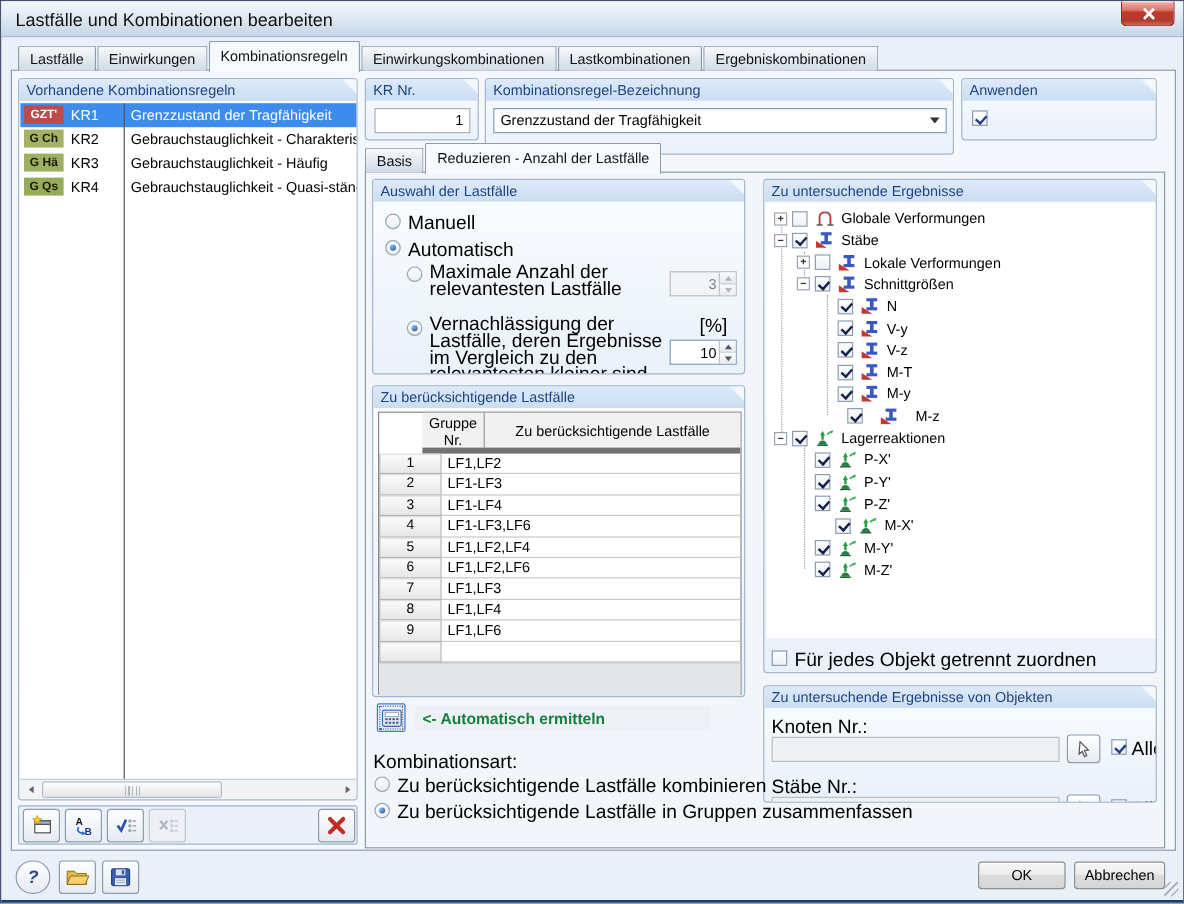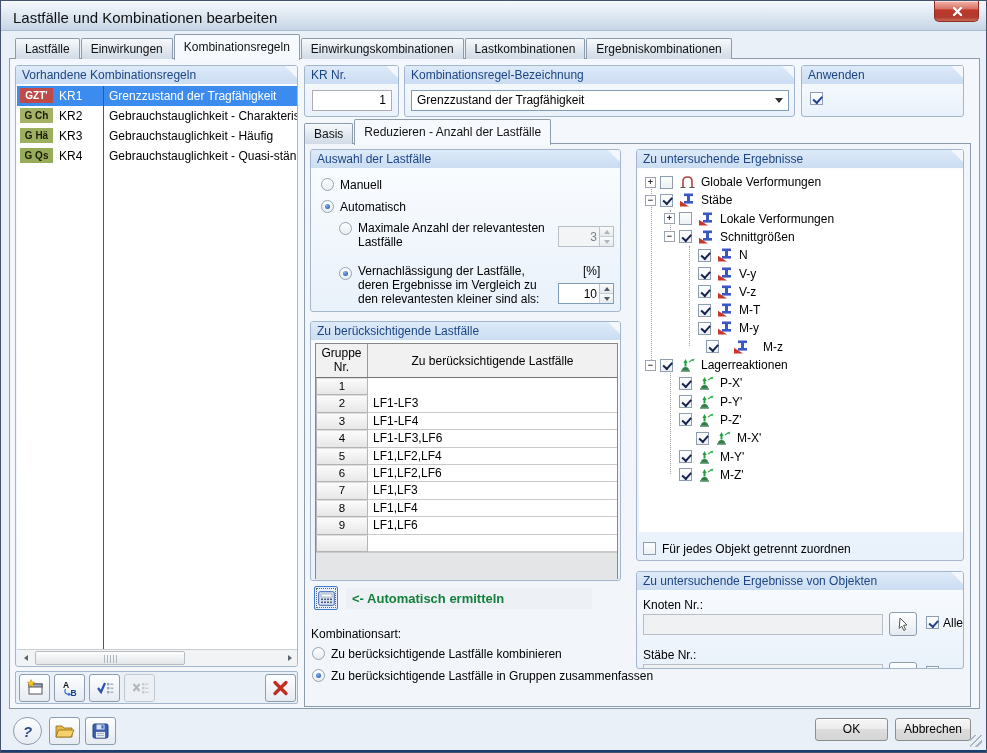--- a/index.html
+++ b/index.html
@@ -98,21 +98,21 @@
   
   .cb { position:relative; width:13px; height:13px; border:1px solid #8E9DAF;
     background:linear-gradient(#FCFDFE,#EDF1F5); display:inline-block; cursor:pointer; }
   .cb.checked::after { content:""; position:absolute; left:2px; top:2.5px; width:7px; height:3.5px;
     border-left:2px solid #21428C; border-bottom:2px solid #21428C; transform:rotate(-48deg); }
   .cb.dark.checked::after { border-color:#17214D; }
   .radio { position:relative; width:13px; height:13px; border:1px solid #94A3B4; border-radius:50%;
     background:linear-gradient(#FDFEFF,#E9EEF3); display:inline-block; cursor:pointer; }
   .radio.sel::after { content:""; position:absolute; left:2.8px; top:2.8px; width:5.4px; height:5.4px;
     border-radius:50%; background:radial-gradient(circle at 35% 30%, #7FB2F0, #1D4E9E); }
-  .lbl { position:absolute; font-size:12px; color:#000; }
+  .lbl { position:absolute; font-size:16px; color:#000; }
   
   .subtabstrip { position:absolute; left:303px; top:120px; height:23px; display:flex; align-items:flex-end; z-index:5; }
   .subpage {
     position:absolute; left:303px; top:142px; width:667px; height:564px;
     border:1px solid #8C9CAC; background:#F2F6FB;
   }
   
   .spinner { position:absolute; height:21px; border:1px solid #7F9DB9; background:#fff; }
   .spinner .sp-val { position:absolute; right:16px; top:3px; font-size:12px; }
   .spinner .sp-btns { position:absolute; right:0; top:0; width:14px; height:100%;
@@ -121,21 +121,21 @@
     background:linear-gradient(#FAFBFC,#E6EBF0); }
   .sp-btn + .sp-btn { border-top:1px solid #C4CED8; }
   .sp-up { width:0;height:0;border-left:3.5px solid transparent;border-right:3.5px solid transparent;border-bottom:4px solid #4A5A6A; }
   .sp-down { width:0;height:0;border-left:3.5px solid transparent;border-right:3.5px solid transparent;border-top:4px solid #4A5A6A; }
   .spinner.disabled { border-color:#B9BFC6; background:#F2F4F5; }
   .spinner.disabled .sp-val { color:#7A848E; }
   .spinner.disabled .sp-up { border-bottom-color:#AEB6BE; }
   .spinner.disabled .sp-down { border-top-color:#AEB6BE; }
   
   .gtable { position:absolute; left:4px; top:21px; width:303px; height:236px; border:1px solid #888; background:#fff; font-size:12px; }
-  .gt-head { display:flex; height:34px; background:#F1F1F1; border-bottom:1px solid #737373; }
+  .gt-head { display:flex; height:34px; background:#F1F1F1; border-bottom:5px solid #737373;margin-left:36px; }
   .gt-h1 { width:52px; border-right:1px solid #999; text-align:center; padding-top:2px; line-height:14px; }
   .gt-h2 { flex:1; display:flex; align-items:center; justify-content:center; }
   .trow { display:flex; height:17.4px; }
   .tnum { width:52px; text-align:center; font-size:11.5px; line-height:15px;
     background:linear-gradient(#FBFBFB,#E7E7E7); border:1px solid #B4B4B4; border-top-color:#DDD; }
   .tval { flex:1; border-bottom:1px solid #C9C9C9; padding:1px 0 0 5px; white-space:nowrap; }
   .gt-filler { height:28px; background:#E3E5E7; border-top:1px solid #C9C9C9; }
   
   #tree-area { position:absolute; left:2px; top:20px; width:324px; height:362px; background:#fff; overflow:hidden; }
   .tree-row { position:absolute; height:18px; display:flex; align-items:center; font-size:12px; white-space:nowrap; }
@@ -295,21 +295,21 @@
         </span>
       </div>
     </div>
 
   <div class="panel" style="left:303px; top:64px; width:95px; height:52px;">
     <div class="fold"></div>
     <div class="panel-h">KR Nr.</div>
     <div class="field-input" style="left:7px; top:24px; width:80px; height:21px; text-align:right;">1</div>
   </div>
 
-  <div class="panel" style="left:403px; top:64px; width:391px; height:52px;">
+  <div class="panel" style="left:403px; top:64px; width:391px; height:64px;">
     <div class="fold"></div>
     <div class="panel-h">Kombinationsregel-Bezeichnung</div>
     <div class="combo" style="left:6px; top:24px; width:378px; height:21px;">
       <span class="combo-val">Grenzzustand der Tragfähigkeit</span>
       <span class="combo-arrow"></span>
     </div>
   </div>
 
   <div class="panel" style="left:800px; top:64px; width:163px; height:52px;">
     <div class="fold"></div>
@@ -366,20 +366,21 @@
       <div class="gt-head">
         <div class="gt-h1">
           <div>Gruppe</div>
           <div>Nr.</div>
         </div>
         <div class="gt-h2">Zu berücksichtigende Lastfälle</div>
       </div>
       <div id="gruppen-rows">
           <div class="trow">
             <div class="tnum">1</div>
+            <div class="tval">LF1,LF2</div>
           </div>
           <div class="trow">
             <div class="tnum">2</div>
             <div class="tval">LF1-LF3</div>
           </div>
           <div class="trow">
             <div class="tnum">3</div>
             <div class="tval">LF1-LF4</div>
           </div>
           <div class="trow">

